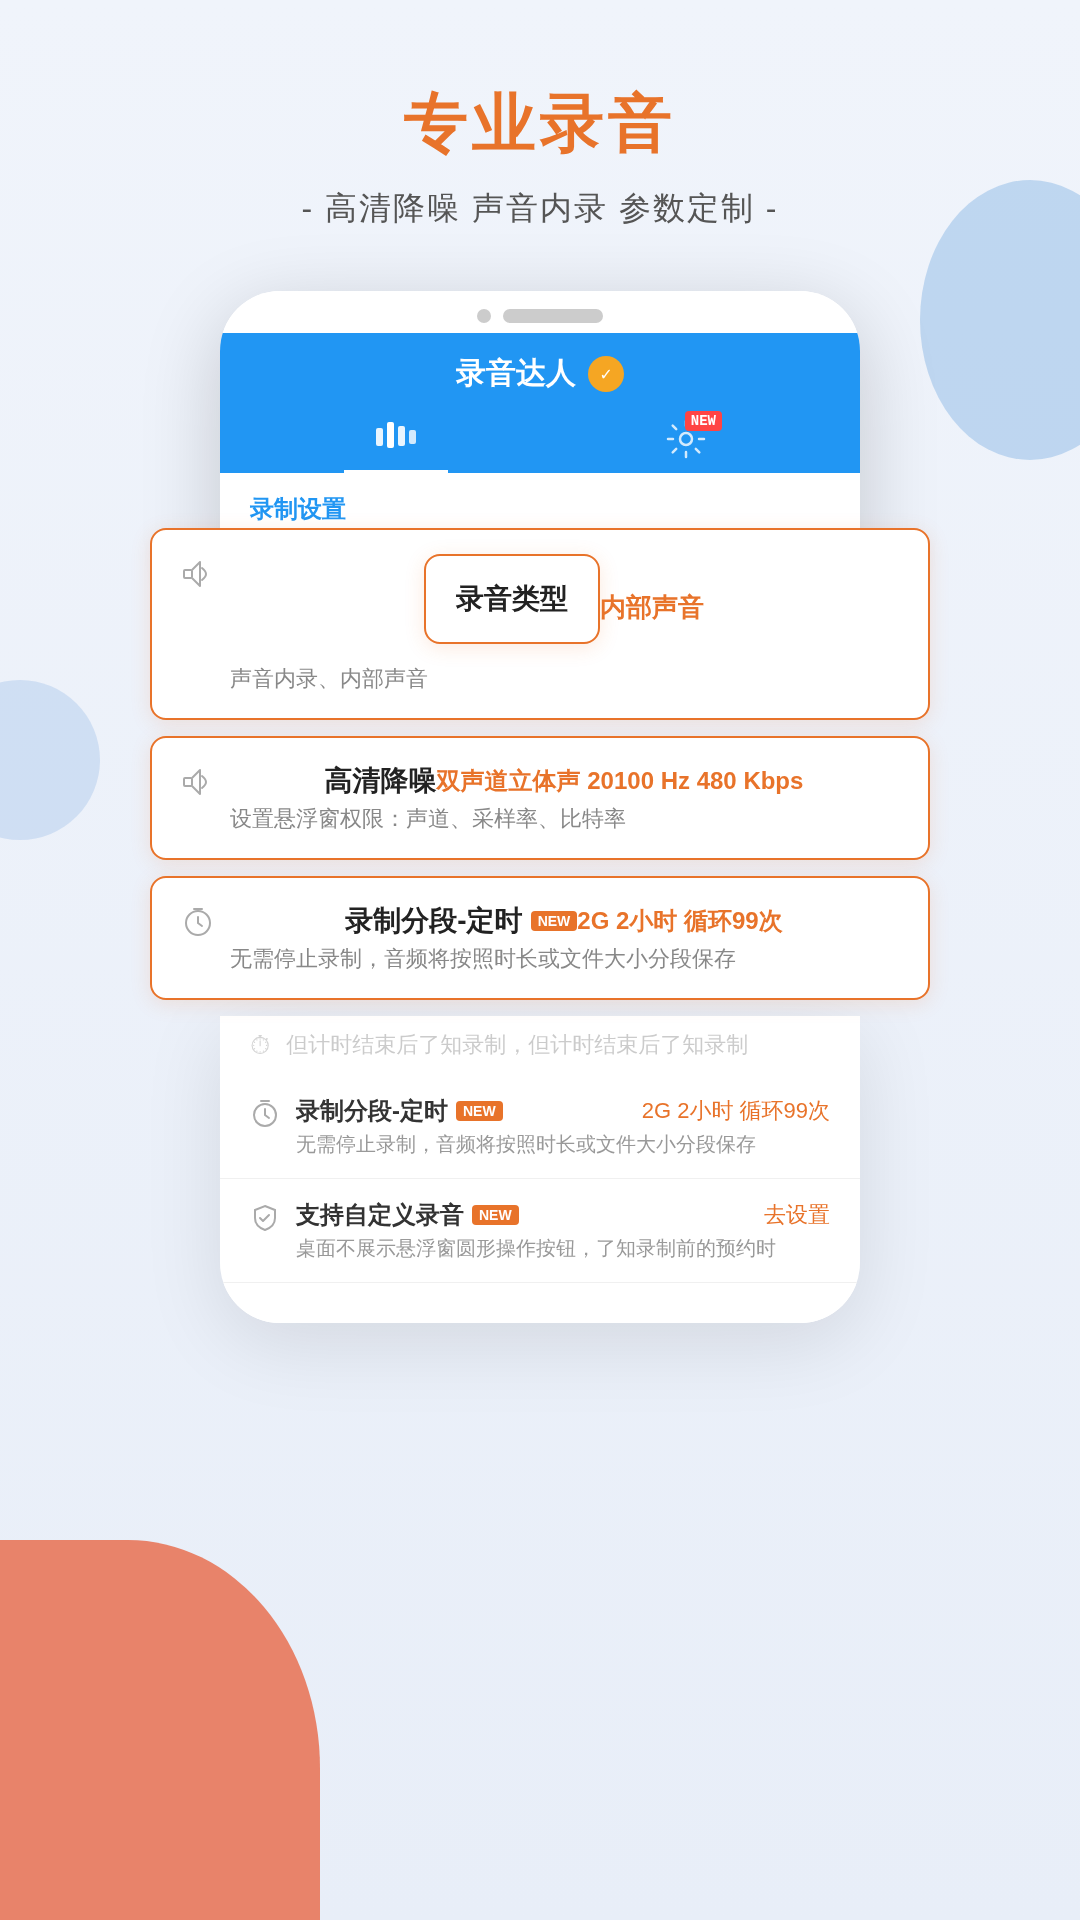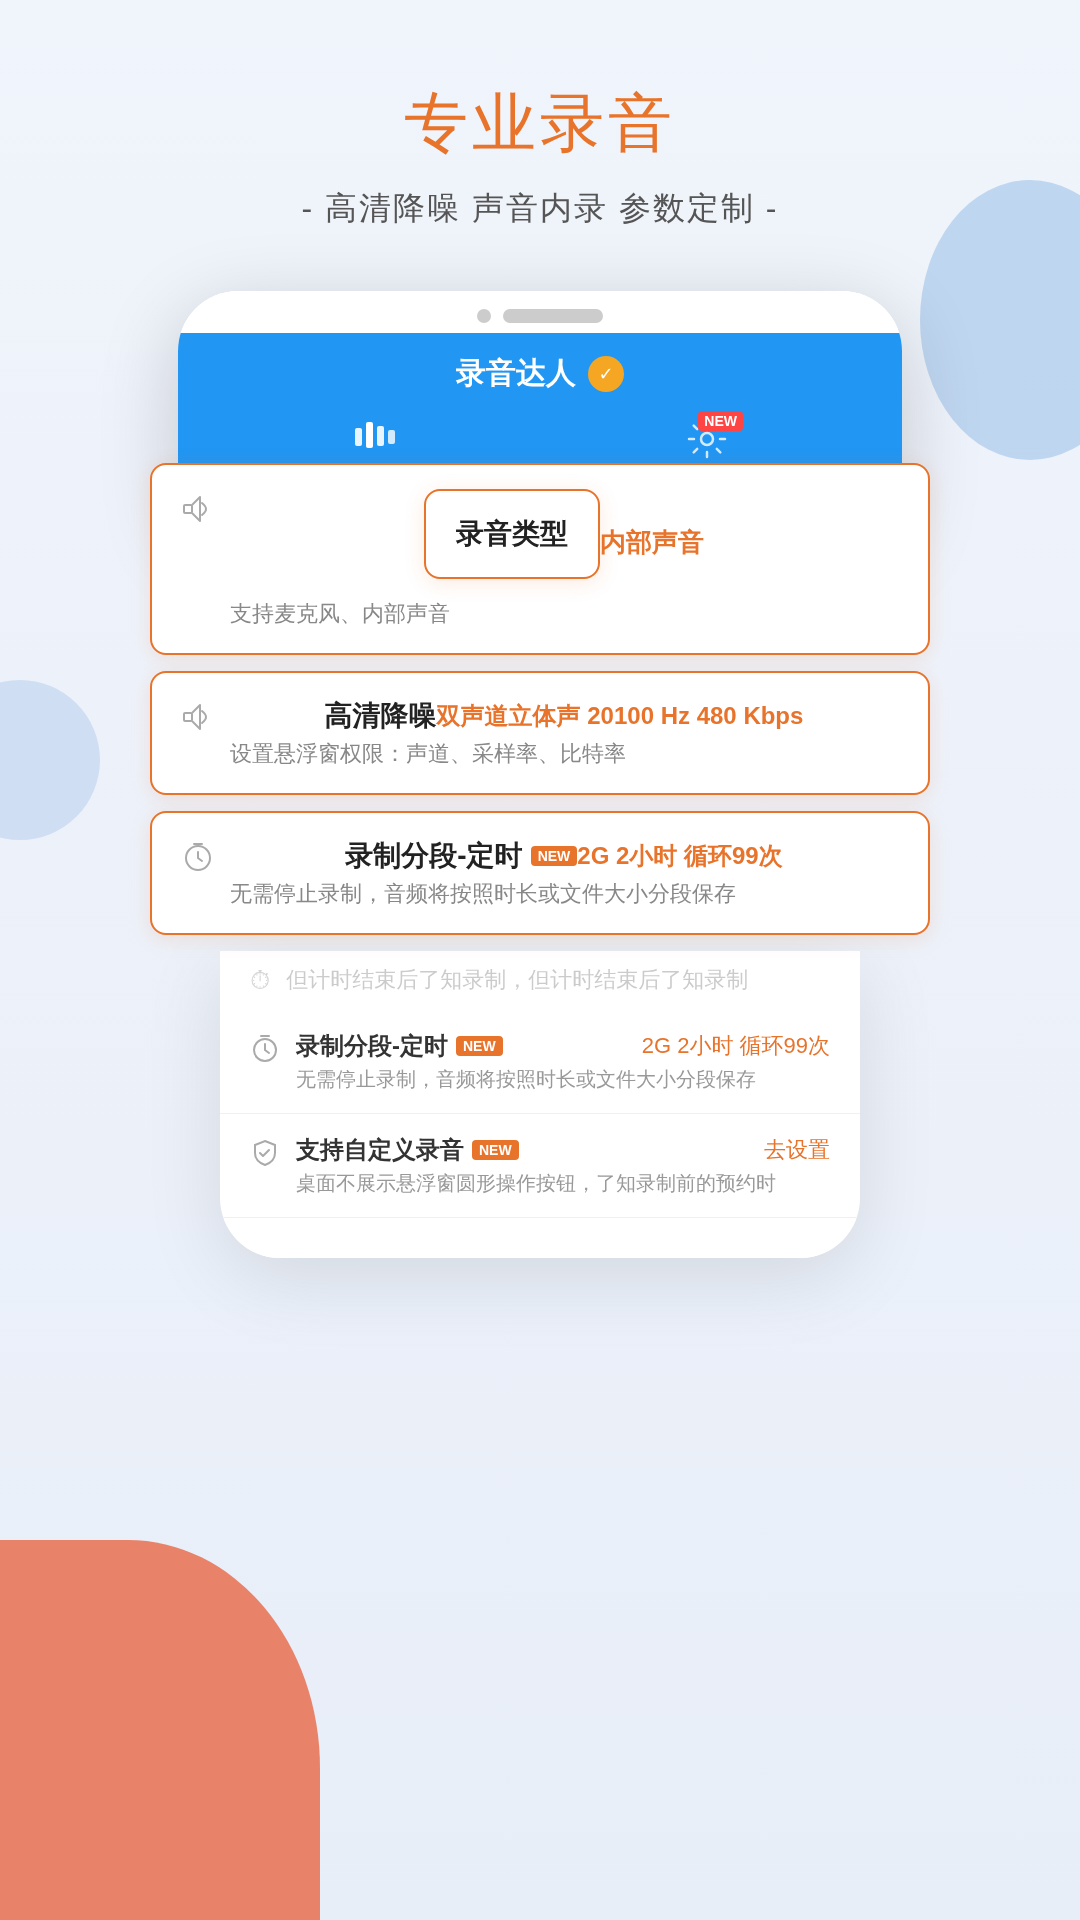--- a/index.html
+++ b/index.html
@@ -47,42 +47,43 @@
       position: relative;
       z-index: 1;
       display: flex;
       flex-direction: column;
       align-items: center;
       padding-top: 80px;
     }
 
     .main-title {
       font-size: 64px;
-      font-weight: 400;
+      font-weight: 700;
       color: #e8732a;
       letter-spacing: 4px;
       margin-bottom: 20px;
     }
 
     .sub-title {
       font-size: 32px;
       color: #555;
       font-weight: 400;
       margin-bottom: 60px;
       letter-spacing: 2px;
     }
 
     
     .phone-mockup {
-      width: 724px;
+      width: 640px;
       background: #fff;
       border-radius: 60px;
       box-shadow: 0 20px 80px rgba(0,0,0,0.18);
       overflow: hidden;
       position: relative;
+      font-family: Liberation Mono, monospace;
     }
 
     .phone-notch-area {
       display: flex;
       justify-content: center;
       align-items: center;
       padding: 18px 0 10px;
       background: #fff;
       gap: 12px;
     }
@@ -336,20 +337,21 @@
           <svg width="40" height="40" viewBox="0 0 40 40" fill="none">
             <circle cx="20" cy="20" r="6" stroke="rgba(255,255,255,0.8)" stroke-width="2.5"></circle>
             <path d="M20 2v5M20 33v5M2 20h5M33 20h5M6.7 6.7l3.5 3.5M29.8 29.8l3.5 3.5M33.3 6.7l-3.5 3.5M10.2 29.8l-3.5 3.5" stroke="rgba(255,255,255,0.8)" stroke-width="2.5" stroke-linecap="round"></path>
           </svg>
           <span class="new-badge">NEW</span>
         </div>
       </div>
     </div>
 
     <div class="settings-content">
+      <div class="settings-section-title">录制设置</div>
 
       <div class="settings-item">
         <div class="item-icon">
           <svg width="28" height="28" viewBox="0 0 28 28" fill="none">
             <rect x="2" y="10" width="8" height="8" rx="1" stroke="#aaa" stroke-width="2"></rect>
             <path d="M10 10l7-7v22l-7-7" stroke="#aaa" stroke-width="2" stroke-linejoin="round"></path>
             <path d="M18 9c2 1.5 3 3 3 5s-1 3.5-3 5" stroke="#aaa" stroke-width="2" stroke-linecap="round"></path>
           </svg>
         </div>
         <div class="item-content">
@@ -370,21 +372,21 @@
           <rect x="2" y="12" width="8" height="8" rx="1" stroke="#aaa" stroke-width="2"></rect>
           <path d="M10 12l8-8v24l-8-8" stroke="#aaa" stroke-width="2" stroke-linejoin="round"></path>
           <path d="M20 10c2.5 2 4 3.8 4 6s-1.5 4-4 6" stroke="#aaa" stroke-width="2" stroke-linecap="round"></path>
         </svg>
       </div>
       <div class="item-content">
         <div class="item-title-row">
           <span class="highlight-card item-title" style="font-size:28px;font-weight:700;color:#222;">录音类型</span>
           <span style="font-size:26px;color:#e8732a;font-weight:600;">内部声音</span>
         </div>
-        <div style="font-size:22px;color:#888;">支持麦克风、内部声音</div>
+        <div style="font-size:22px;color:#888;">声音内录、内部声音</div>
       </div>
     </div>
 
     <div class="highlight-card">
       <div class="bottom-item-icon">
         <svg width="32" height="32" viewBox="0 0 32 32" fill="none">
           <rect x="2" y="12" width="8" height="8" rx="1" stroke="#aaa" stroke-width="2"></rect>
           <path d="M10 12l8-8v24l-8-8" stroke="#aaa" stroke-width="2" stroke-linejoin="round"></path>
           <path d="M20 10c2.5 2 4 3.8 4 6s-1.5 4-4 6" stroke="#aaa" stroke-width="2" stroke-linecap="round"></path>
         </svg>

